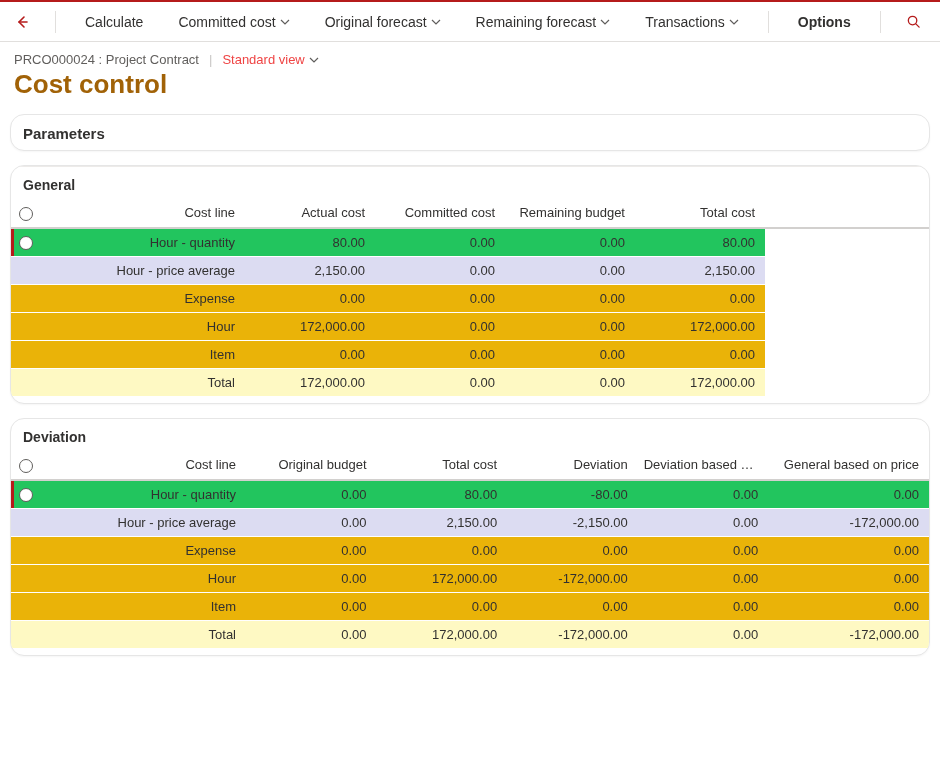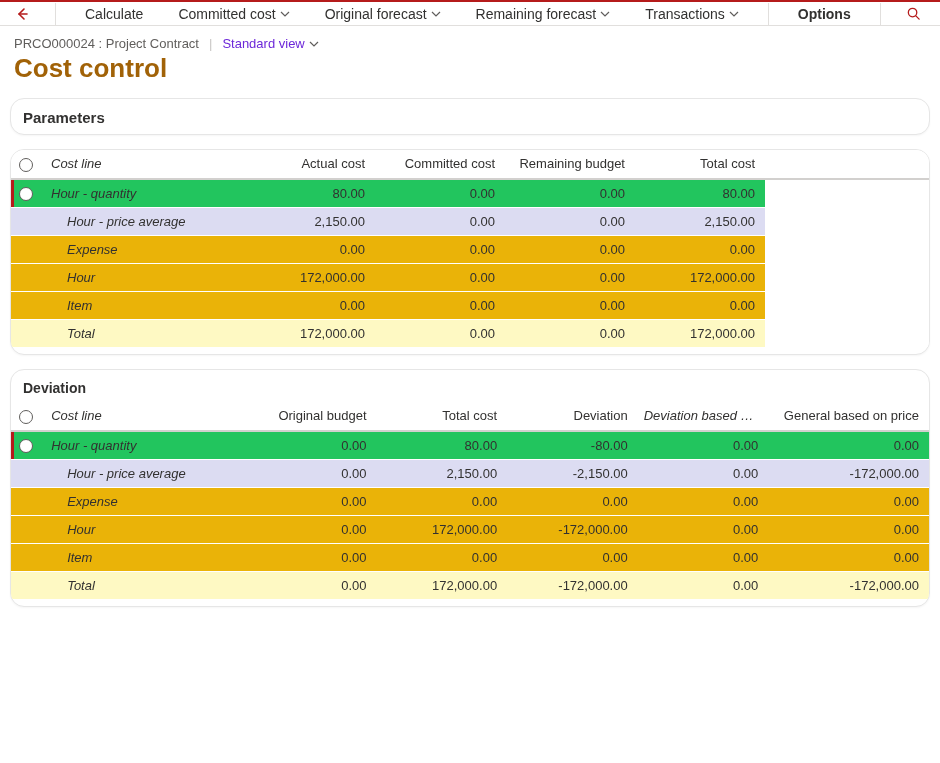--- a/index.html
+++ b/index.html
@@ -7,21 +7,21 @@
     margin: 0; padding: 0;
     font-family: "Segoe UI", Arial, sans-serif;
     font-size: 13px;
     color: #323130;
     background: #ffffff;
     width: 940px;
   }
   .topbar-accent { height: 2px; background: #b51b1b; }
   .toolbar {
     display: flex; align-items: center;
-    height: 24px;
+    height: 40px;
     border-bottom: 1px solid #e1dfdd;
     padding: 0 8px;
     gap: 15px;
   }
   .back-btn {
     width: 28px; height: 28px;
     display: flex; align-items: center; justify-content: center;
     cursor: pointer; color: #b51b1b;
     border-radius: 2px;
   }
@@ -41,21 +41,21 @@
   }
 
   .page-header { padding: 10px 14px 6px 14px; }
   .breadcrumb-line {
     display: flex; align-items: flex-end; gap: 10px;
     font-size: 13px; color: #605e5c;
   }
   .bc-divider { color: #c8c6c4; }
   .view-switch {
     display: flex; align-items: center; gap: 4px;
-    cursor: pointer; color: #6d28d9;
+    cursor: pointer; color: #ef4444;
   }
   .page-title {
     font-size: 26px; font-weight: 600; color: #a16207;
     margin-top: 2px;
   }
 
   .section-card {
     margin: 8px 10px 14px 10px;
     border: 1px solid #e6e6e6;
     border-radius: 14px;
@@ -91,21 +91,21 @@
     border-bottom: 1px solid transparent;
     overflow: hidden; text-overflow: ellipsis; white-space: nowrap;
   }
   table.grid th {
     text-align: right;
     font-weight: 400;
     color: #323130;
     border-bottom: 2px solid #d2d0ce;
     background: #fff;
   }
-  table.grid th.left, table.grid td.left { text-align: left; font-style: italic; }
+  table.grid th.left, table.grid td.left { text-align: right; }
   table.grid .sel-col { width: 34px; text-align: center; }
   table.grid .name-col { width: 200px; }
   table.grid .num-col { width: 130px; }
   table.grid .num-col-wide { width: 160px; }
 
   .radio {
     width: 14px; height: 14px; border: 1px solid #605e5c;
     border-radius: 50%; display: inline-block;
     vertical-align: middle;
     background: #fff;
@@ -196,20 +196,21 @@
   </div>
   <div class="page-title">Cost control</div>
 </div>
 
 <div class="section-card params">
   <div class="section-header">Parameters</div>
 
 </div>
 
 <div class="section-card">
+  <div class="subsection-label head-top-border">General</div>
   <div class="grid-wrap">
     <table class="grid">
       <colgroup>
         <col class="sel-col">
           <col class="name-col">
           <col class="num-col">
           <col class="num-col">
           <col class="num-col">
           <col class="num-col">
           <col>

